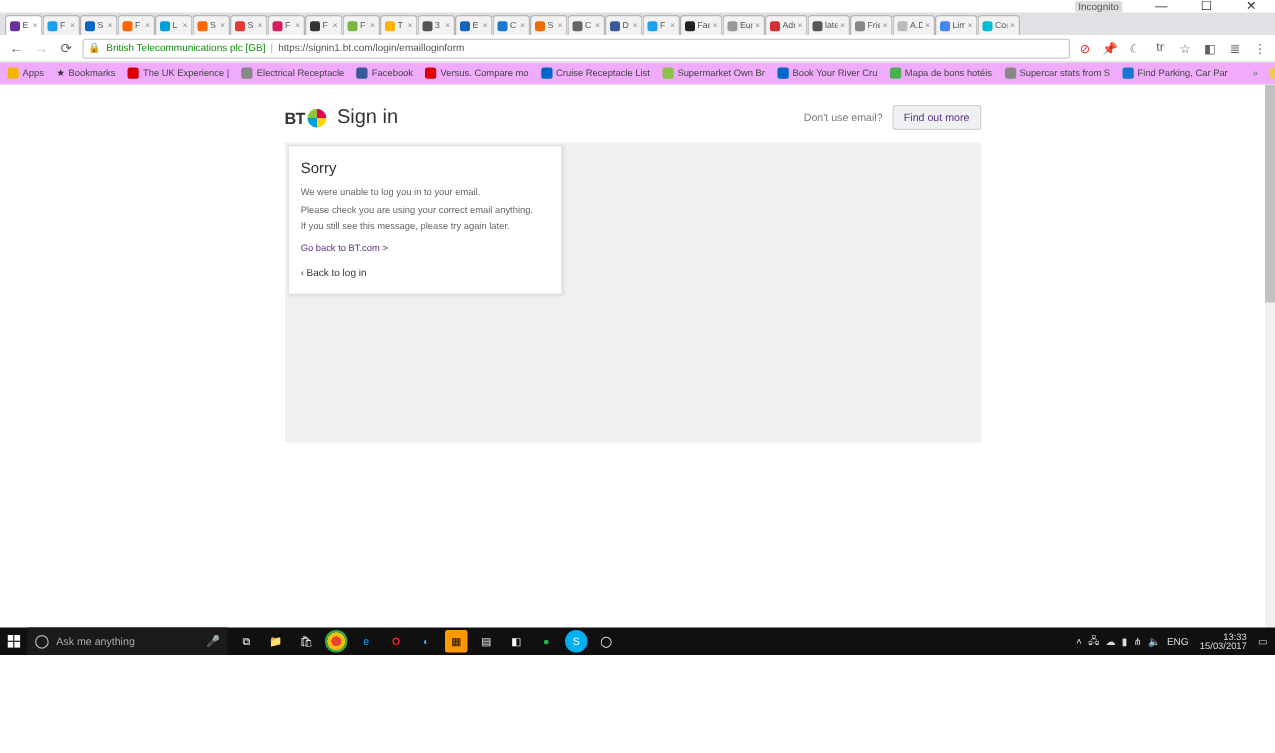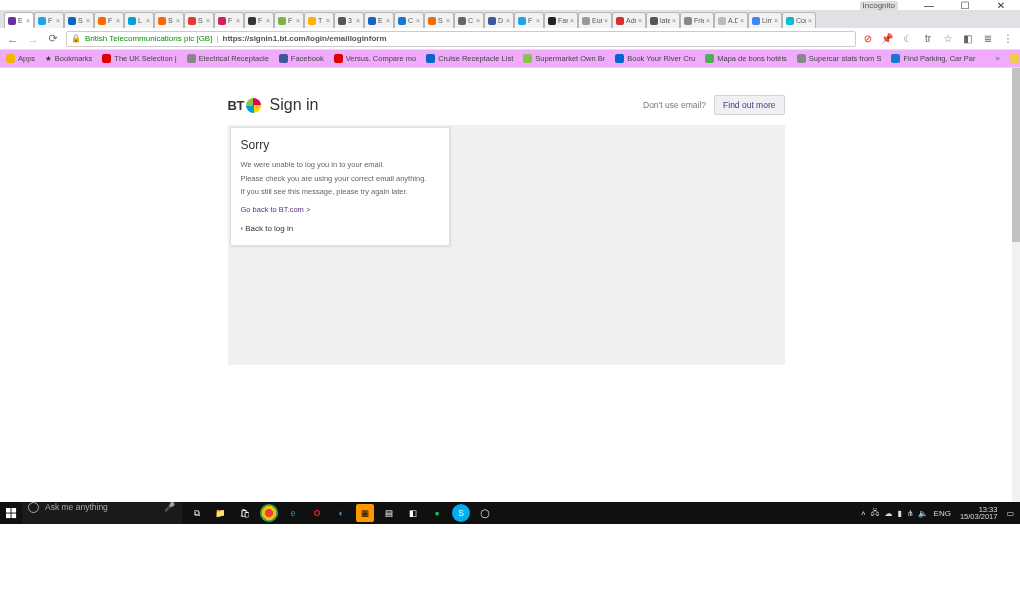--- a/index.html
+++ b/index.html
@@ -75,21 +75,21 @@
     display: flex;
     align-items: center;
     padding: 0 4px;
     font-size: 8px;
     color: #333;
     gap: 4px;
   }
   .addr-bar .lock { color:#0a8f08; font-size:8px;}
   .addr-bar .org { color:#0a8f08; }
   .addr-bar .pipe { color:#aaa;}
-  .addr-bar .url { color:#555;font-weight:bold; }
+  .addr-bar .url { color:#555; }
   .addr-icons { display:flex; gap:8px; align-items:center; }
   .addr-icons span { width:12px; height:12px; display:flex; align-items:center; justify-content:center; font-size:10px; color:#5f6368;}
   
   .bk-bar {
     height: 18px;
     background: #f0abfc;
     border-bottom: 1px solid #e0e0e0;
     display:flex;
     align-items:center;
     padding: 0 6px;
@@ -115,21 +115,21 @@
     position:absolute;
     top: 68px;
     right: 0;
     width: 8px;
     bottom: 100px;
     background: #f1f1f1;
   }
   .scrollbar-v .thumb { position:absolute; top:0; left:0; right:0; height:40%; background:#c1c1c1;}
   .page-wrap {
     width: 557px;
-    margin: 11px auto;
+    margin: 0 auto;
     padding-top: 6px;
   }
   .page-header {
     height: 40px;
     display:flex;
     align-items:center;
     justify-content:space-between;
   }
   .brand { display:flex; align-items:center; gap:8px;}
   .bt-logo {
@@ -174,21 +174,21 @@
     height: 22px;
     background:#101010;
     display:flex;
     align-items:center;
     color:#fff;
     font-size:8.5px;
   }
   .taskbar .start { width:22px; display:flex; align-items:center; justify-content:center;}
   .taskbar .start svg { width:11px; height:11px; }
   .taskbar .search {
-    width: 160px; height:22px; background:#1a1a1a; display:flex; align-items:flex-start; gap:6px;
+    width: 160px; height:22px; background:#1a1a1a; display:flex; align-items:center; gap:6px;
     padding:0 6px; color:#aaa;
   }
   .taskbar .search .circ { width:11px; height:11px; border:1px solid #aaa; border-radius:50%;}
   .taskbar .search .mic { margin-left:auto; font-size:9px; color:#888;}
   .taskbar .tb-icons { display:flex; align-items:center; gap:6px; padding:0 6px;}
   .taskbar .tb-icons .ti { width:18px; height:18px; display:flex; align-items:center; justify-content:center; border-radius:2px;}
   .taskbar .spacer { flex:1;}
   .taskbar .tray { display:flex; align-items:center; gap:5px; padding:0 6px; font-size:8px; color:#ddd;}
   .taskbar .clock { text-align:right; line-height:1; font-size:7.5px; padding:0 4px;}
   
@@ -364,21 +364,21 @@
     <span class="bicon" style="background:#f2b600"></span>
     <span>Apps</span>
   </span>
   <span id="bk-items" style="display: flex; gap: 10px; align-items: center;">
       <span class="bk-item">
         <span style="color: rgb(51, 51, 51);">★</span>
         <span>Bookmarks</span>
       </span>
       <span class="bk-item">
         <span class="bicon" style="background: rgb(221, 0, 0);"></span>
-        <span>The UK Selection |</span>
+        <span>The UK Experience |</span>
       </span>
       <span class="bk-item">
         <span class="bicon" style="background: rgb(136, 136, 136);"></span>
         <span>Electrical Receptacle</span>
       </span>
       <span class="bk-item">
         <span class="bicon" style="background: rgb(59, 89, 152);"></span>
         <span>Facebook</span>
       </span>
       <span class="bk-item">

